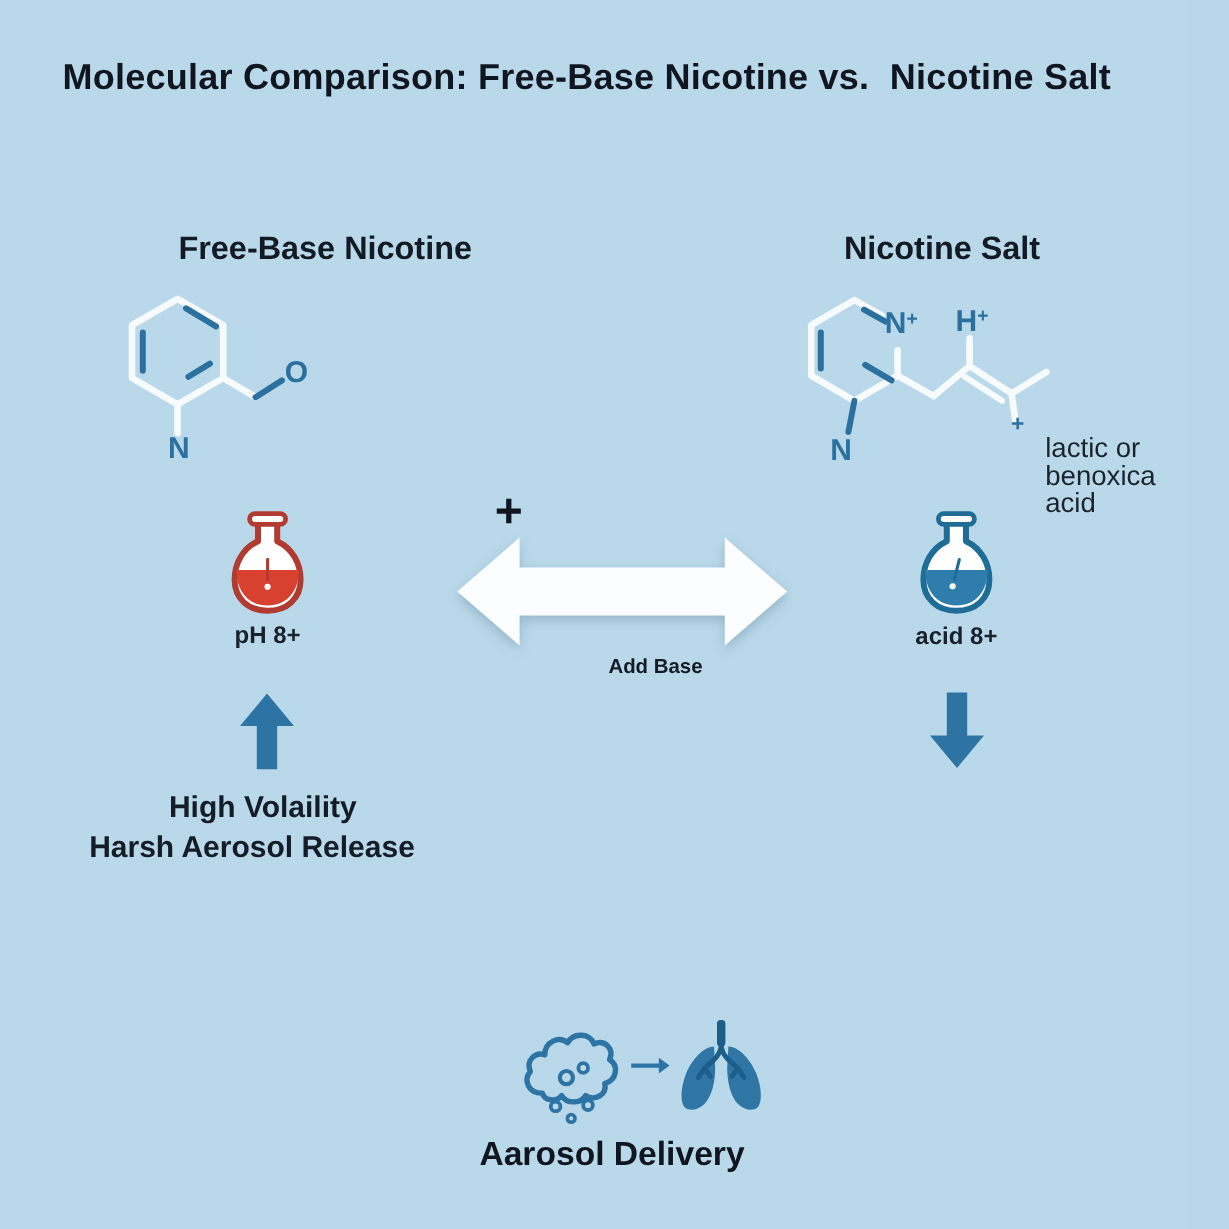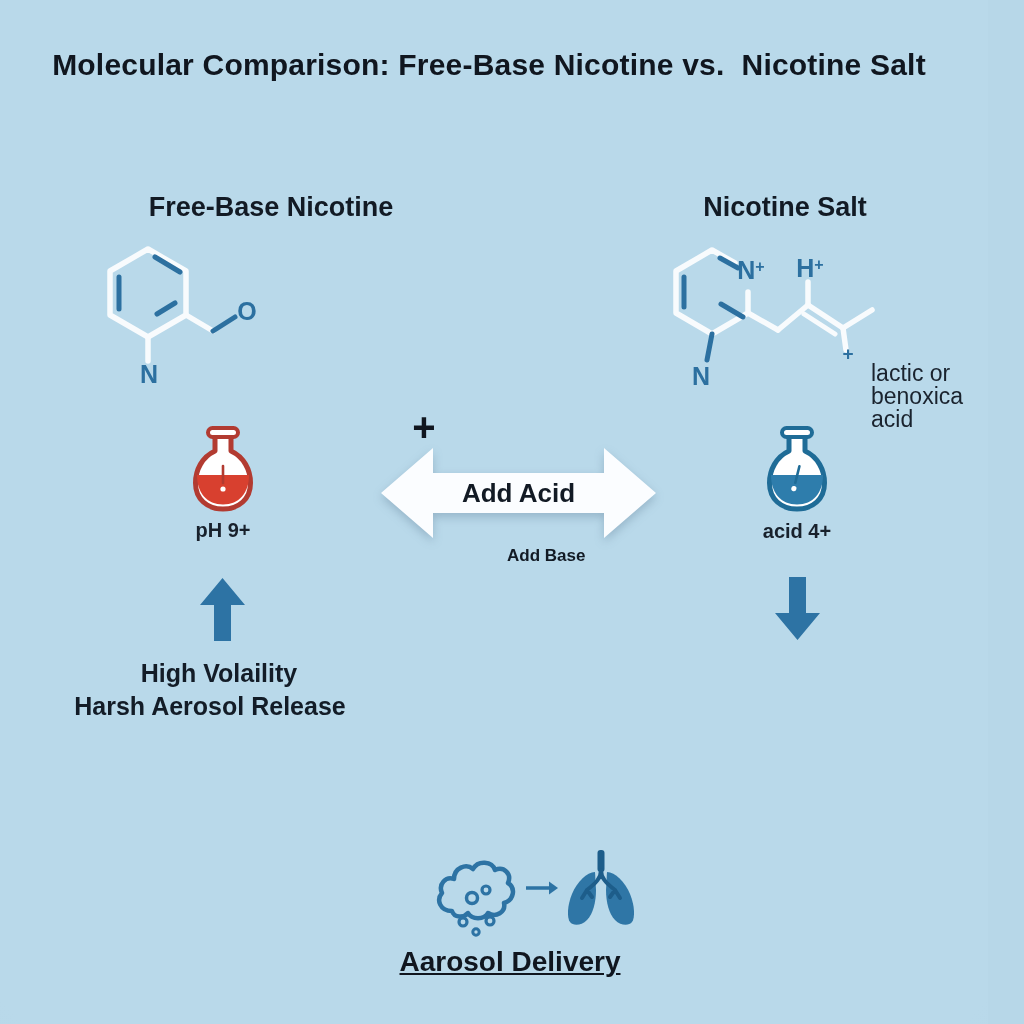--- a/index.html
+++ b/index.html
@@ -24,21 +24,21 @@
   }
   .atom sup{font-size:16px;vertical-align:7px;}
   .tiny-plus{position:absolute;transform:translate(-50%,-50%);color:#2c70a0;font-weight:700;font-size:19px;}
   .acid-note{position:absolute;left:851px;top:362px;font-size:23px;line-height:23px;color:#1a232e;margin-left:20px;}
   .flask-label{position:absolute;text-align:center;font-size:20px;font-weight:600;color:#18212c;}
   .center-plus{position:absolute;left:424px;top:427px;transform:translate(-50%,-50%);font-size:40px;font-weight:700;color:#10161f;}
   .arrow-shadow{filter:drop-shadow(0 4px 5px rgba(70,100,125,.30));}
   .add-acid{position:absolute;left:378px;top:478px;width:281px;text-align:center;font-size:26px;font-weight:700;color:#121a24;}
   .add-base{position:absolute;left:507px;top:546px;width:150px;text-align:left;font-size:17px;font-weight:700;color:#121a24;}
   .vol-line{position:absolute;text-align:center;font-size:25px;font-weight:600;color:#131c27;}
-  .footer-label{position:absolute;left:370px;top:946px;width:280px;text-align:center;font-size:28px;font-weight:600;color:#10161f;text-decoration:underline;}
+  .footer-label{position:absolute;left:370px;top:946px;width:280px;text-align:center;font-size:28px;font-weight:600;color:#10161f;}
 </style>
 </head>
 <body>
 
 <div class="canvas">
 
   <h1 class="title">Molecular Comparison: Free-Base Nicotine vs.  Nicotine Salt</h1>
 
   <div class="heading heading-left">Free-Base Nicotine</div>
   <div class="heading heading-right">Nicotine Salt</div>
@@ -78,38 +78,37 @@
     <div>benoxica acid</div>
   </div>
 
   <svg class="abs" style="left:186px;top:426px;" width="74" height="90" viewBox="0 0 74 90">
     <path d="M29,9 L29,25 C16,31 9.5,44 9.5,57 C9.5,73 21,83 37,83 C53,83 64.5,73 64.5,57 C64.5,44 58,31 45,25 L45,9 Z" fill="#ffffff" stroke="#b23b31" stroke-width="5" stroke-linejoin="round"></path>
     <rect x="22" y="2" width="30" height="9" rx="4.5" fill="#ffffff" stroke="#b23b31" stroke-width="4"></rect>
     <path d="M11,49 L63,49 C63,67 53,78.5 37,78.5 C21,78.5 11,67 11,49 Z" fill="#d8402f"></path>
     <line x1="37" y1="40" x2="37" y2="57" stroke="#b23b31" stroke-width="2.6" stroke-linecap="round"></line>
     <circle cx="37" cy="63" r="2.6" fill="#ffffff"></circle>
   </svg>
-  <div class="flask-label" style="left:186px;top:519px;width:74px;">pH 9+</div>
+  <div class="flask-label" style="left:186px;top:519px;width:74px;">pH 8+</div>
 
   <svg class="abs" style="left:760px;top:426px;" width="74" height="90" viewBox="0 0 74 90">
     <path d="M29,9 L29,25 C16,31 9.5,44 9.5,57 C9.5,73 21,83 37,83 C53,83 64.5,73 64.5,57 C64.5,44 58,31 45,25 L45,9 Z" fill="#ffffff" stroke="#1f6c97" stroke-width="5" stroke-linejoin="round"></path>
     <rect x="22" y="2" width="30" height="9" rx="4.5" fill="#ffffff" stroke="#1f6c97" stroke-width="4"></rect>
     <path d="M11,49 L63,49 C63,67 53,78.5 37,78.5 C21,78.5 11,67 11,49 Z" fill="#2e7dac"></path>
     <g transform="rotate(14 37 50)">
       <line x1="37" y1="40" x2="37" y2="57" stroke="#1f6c97" stroke-width="2.6" stroke-linecap="round"></line>
       <circle cx="37" cy="63" r="2.6" fill="#ffffff"></circle>
     </g>
   </svg>
-  <div class="flask-label" style="left:760px;top:520px;width:74px;">acid 4+</div>
+  <div class="flask-label" style="left:760px;top:520px;width:74px;">acid 8+</div>
 
   <div class="center-plus">+</div>
   <svg class="abs arrow-shadow" style="left:378px;top:441px;" width="281" height="104" viewBox="0 0 281 104">
     <polygon points="3,52 55,7 55,32 226,32 226,7 278,52 226,97 226,72 55,72 55,97" fill="#fbfdff" stroke="none"></polygon>
   </svg>
-  <div class="add-acid">Add Acid</div>
   <div class="add-base">Add Base</div>
 
   <svg class="abs" style="left:200px;top:578px;" width="45" height="63" viewBox="0 0 45 63">
     <polygon points="22.5,0 45,27 31,27 31,63 14,63 14,27 0,27" fill="#2d73a4"></polygon>
   </svg>
   <div class="vol-line" style="left:65px;top:692px;width:290px;">Harsh Aerosol Release</div>
   <div class="vol-line" style="left:99px;top:659px;width:240px;">High Volaility</div>
 
   <svg class="abs" style="left:775px;top:577px;" width="45" height="63" viewBox="0 0 45 63">
     <polygon points="14,0 31,0 31,36 45,36 22.5,63 0,36 14,36" fill="#2d73a4"></polygon>

